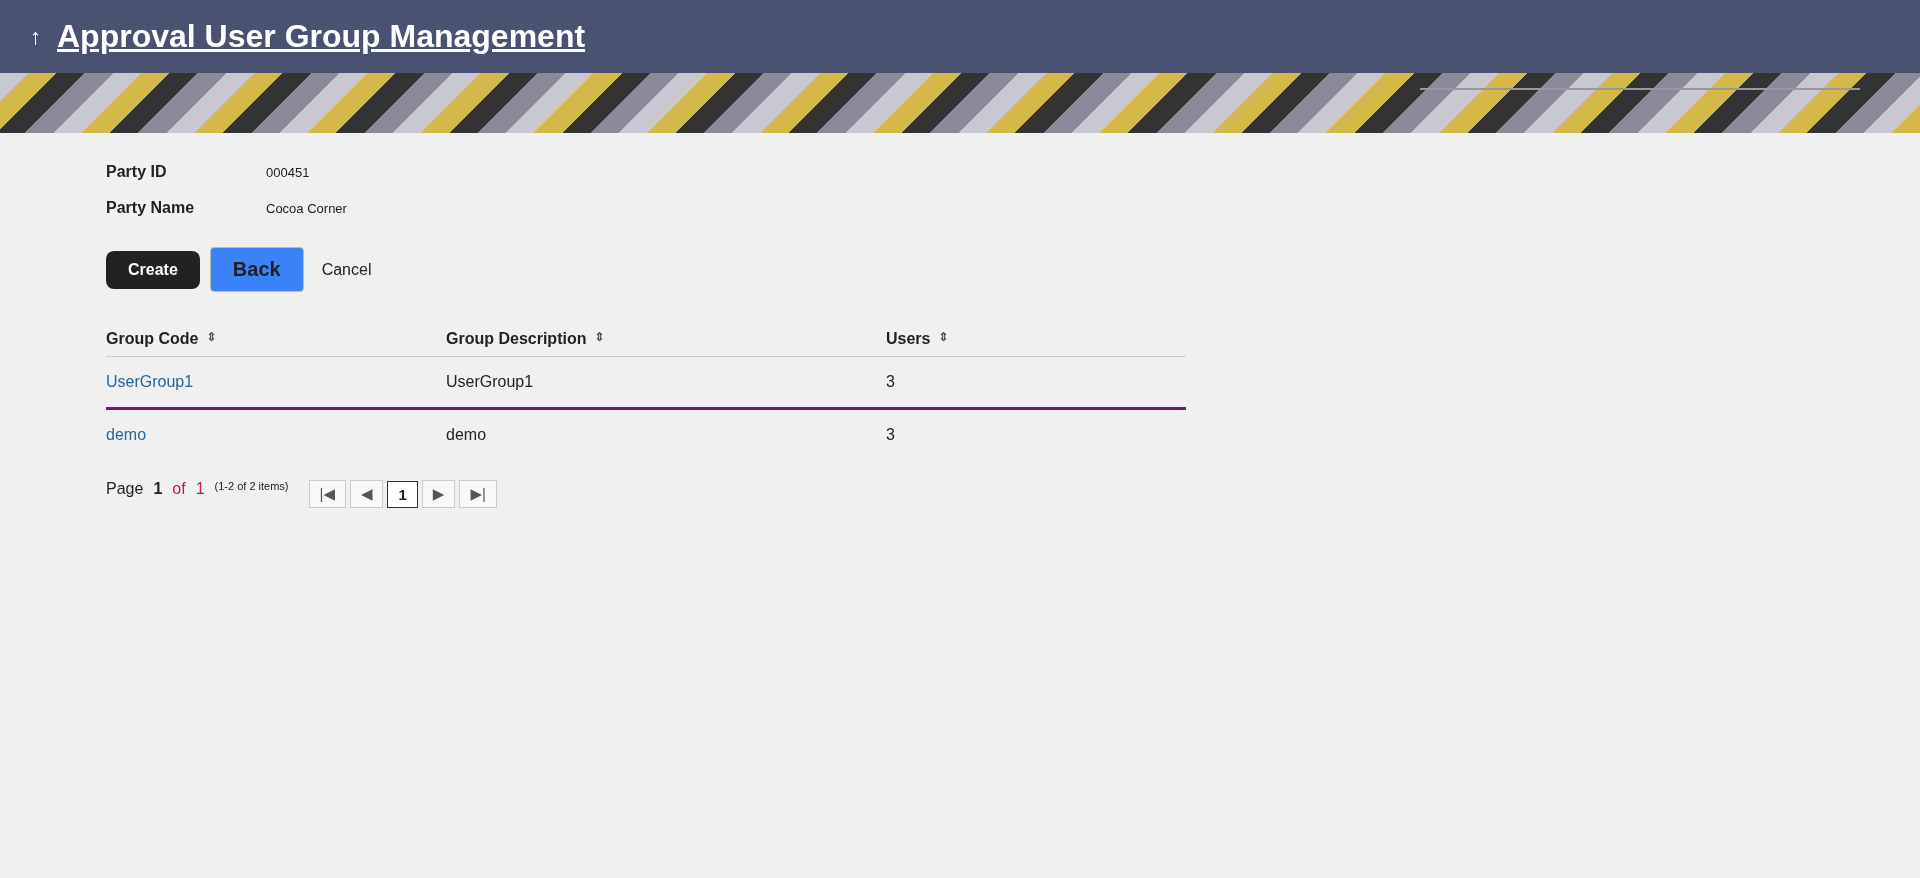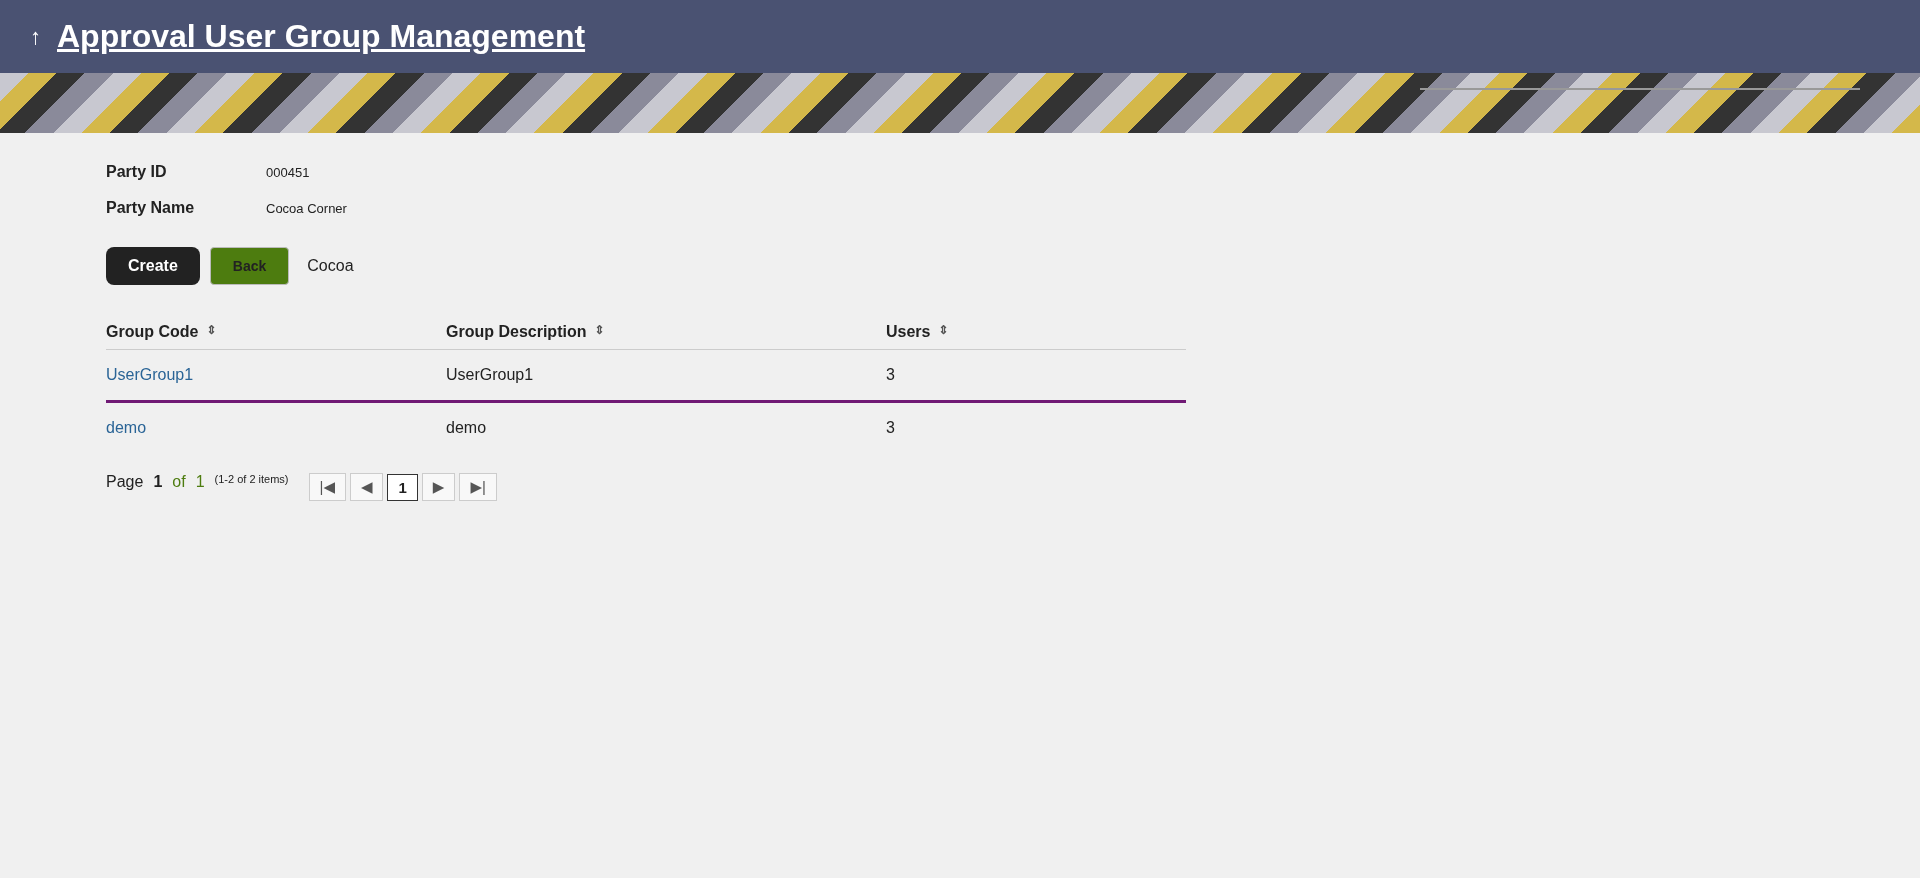--- a/index.html
+++ b/index.html
@@ -106,25 +106,25 @@
       color: white;
       border: none;
       padding: 10px 22px;
       font-size: 16px;
       font-weight: bold;
       cursor: pointer;
       border-radius: 8px;
     }
 
     .btn-back {
-      background-color: #4d7c0f;
+      background-color: #3b82f6;
       color: #222;
       border: 1px solid #bbb;
       padding: 10px 22px;
-      font-size: 14px;
+      font-size: 20px;
       font-weight: bold;
       cursor: pointer;
       border-radius: 4px;
     }
 
     .btn-cancel {
       background: none;
       border: none;
       color: #222;
       font-size: 16px;
@@ -197,21 +197,21 @@
     }
 
     .page-number-display {
       font-size: 16px;
       font-weight: bold;
       color: #222;
     }
 
     .page-of {
       font-size: 16px;
-      color: #4d7c0f;
+      color: #be185d;
     }
 
     .page-info {
       font-size: 11px;
       color: #222;
     }
 
     .pagination-nav {
       display: flex;
       align-items: center;
@@ -259,21 +259,21 @@
     </div>
     <div class="info-row">
       <span class="info-label">Party Name</span>
       <span class="info-value">Cocoa Corner</span>
     </div>
   </div>
 
   <div class="button-row">
     <button class="btn-create">Create</button>
     <button class="btn-back">Back</button>
-    <button class="btn-cancel">Cocoa</button>
+    <button class="btn-cancel">Cancel</button>
   </div>
 
   <div class="table-container">
 
     <div class="table-header">
       <div class="col-header">
         <span>Group Code</span>
         <span class="sort-icon">⇕</span>
       </div>
       <div class="col-header">

